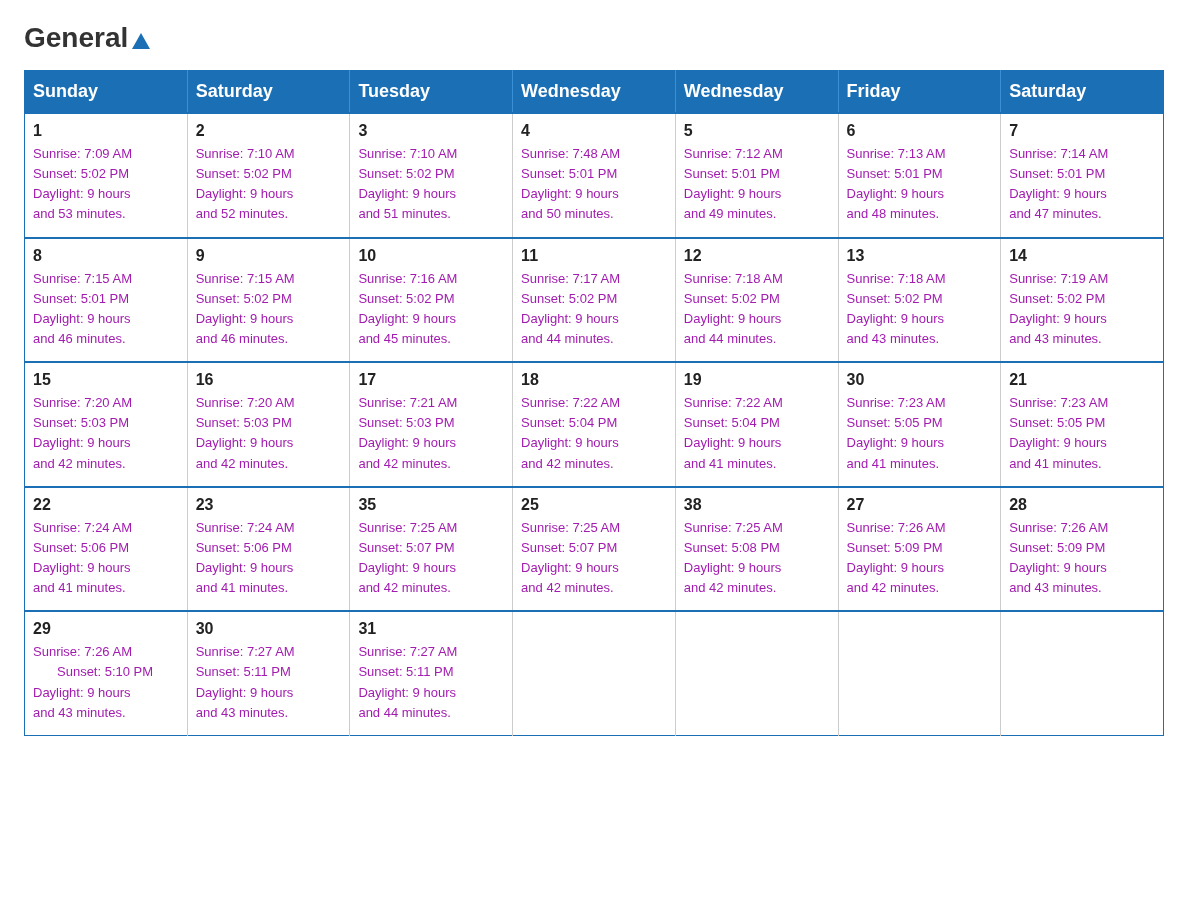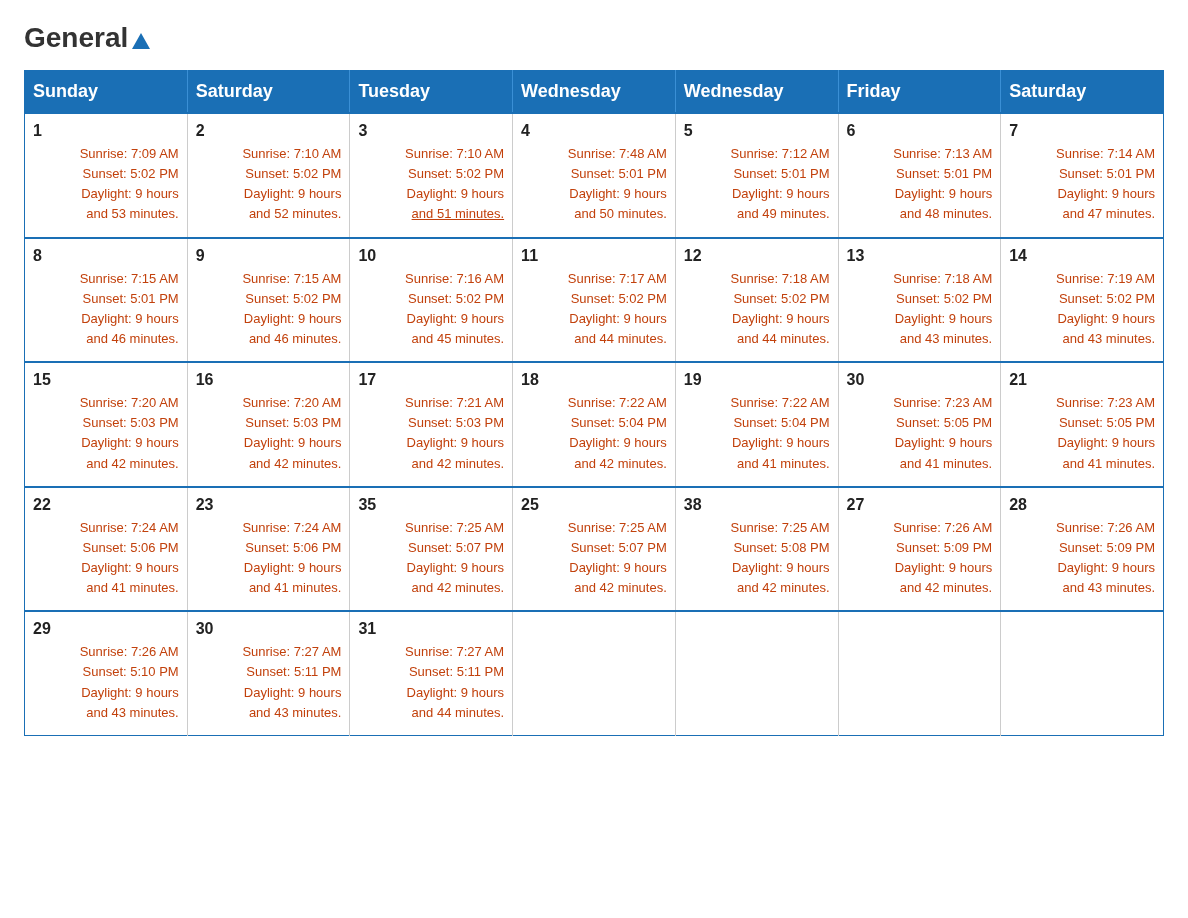--- a/index.html
+++ b/index.html
@@ -81,23 +81,22 @@
       background: #fff;
     }
     .day-number {
       font-size: 16px;
       font-weight: bold;
       margin-bottom: 4px;
       color: #222;
     }
     .day-info {
       font-size: 13px;
-      color: #c2410c;
+      color: #a21caf;
       line-height: 1.55;
-      text-align: right;
     }
 
     
     .logo-icon {
       display: inline-flex;
       align-items: center;
     }
   </style>
 </head>
 <body>
@@ -150,21 +149,21 @@
             <span style="display: block;">Daylight: 9 hours</span>
             <span style="display: block;">and 52 minutes.</span>
           </div>
         </td>
         <td>
           <div class="day-number">3</div>
           <div class="day-info">
             <span style="display: block;">Sunrise: 7:10 AM</span>
             <span style="display: block;">Sunset: 5:02 PM</span>
             <span style="display: block;">Daylight: 9 hours</span>
-            <span style="display: block; text-decoration: underline;">and 51 minutes.</span>
+            <span style="display: block;">and 51 minutes.</span>
           </div>
         </td>
         <td>
           <div class="day-number">4</div>
           <div class="day-info">
             <span style="display: block;">Sunrise: 7:48 AM</span>
             <span style="display: block;">Sunset: 5:01 PM</span>
             <span style="display: block;">Daylight: 9 hours</span>
             <span style="display: block;">and 50 minutes.</span>
           </div>

